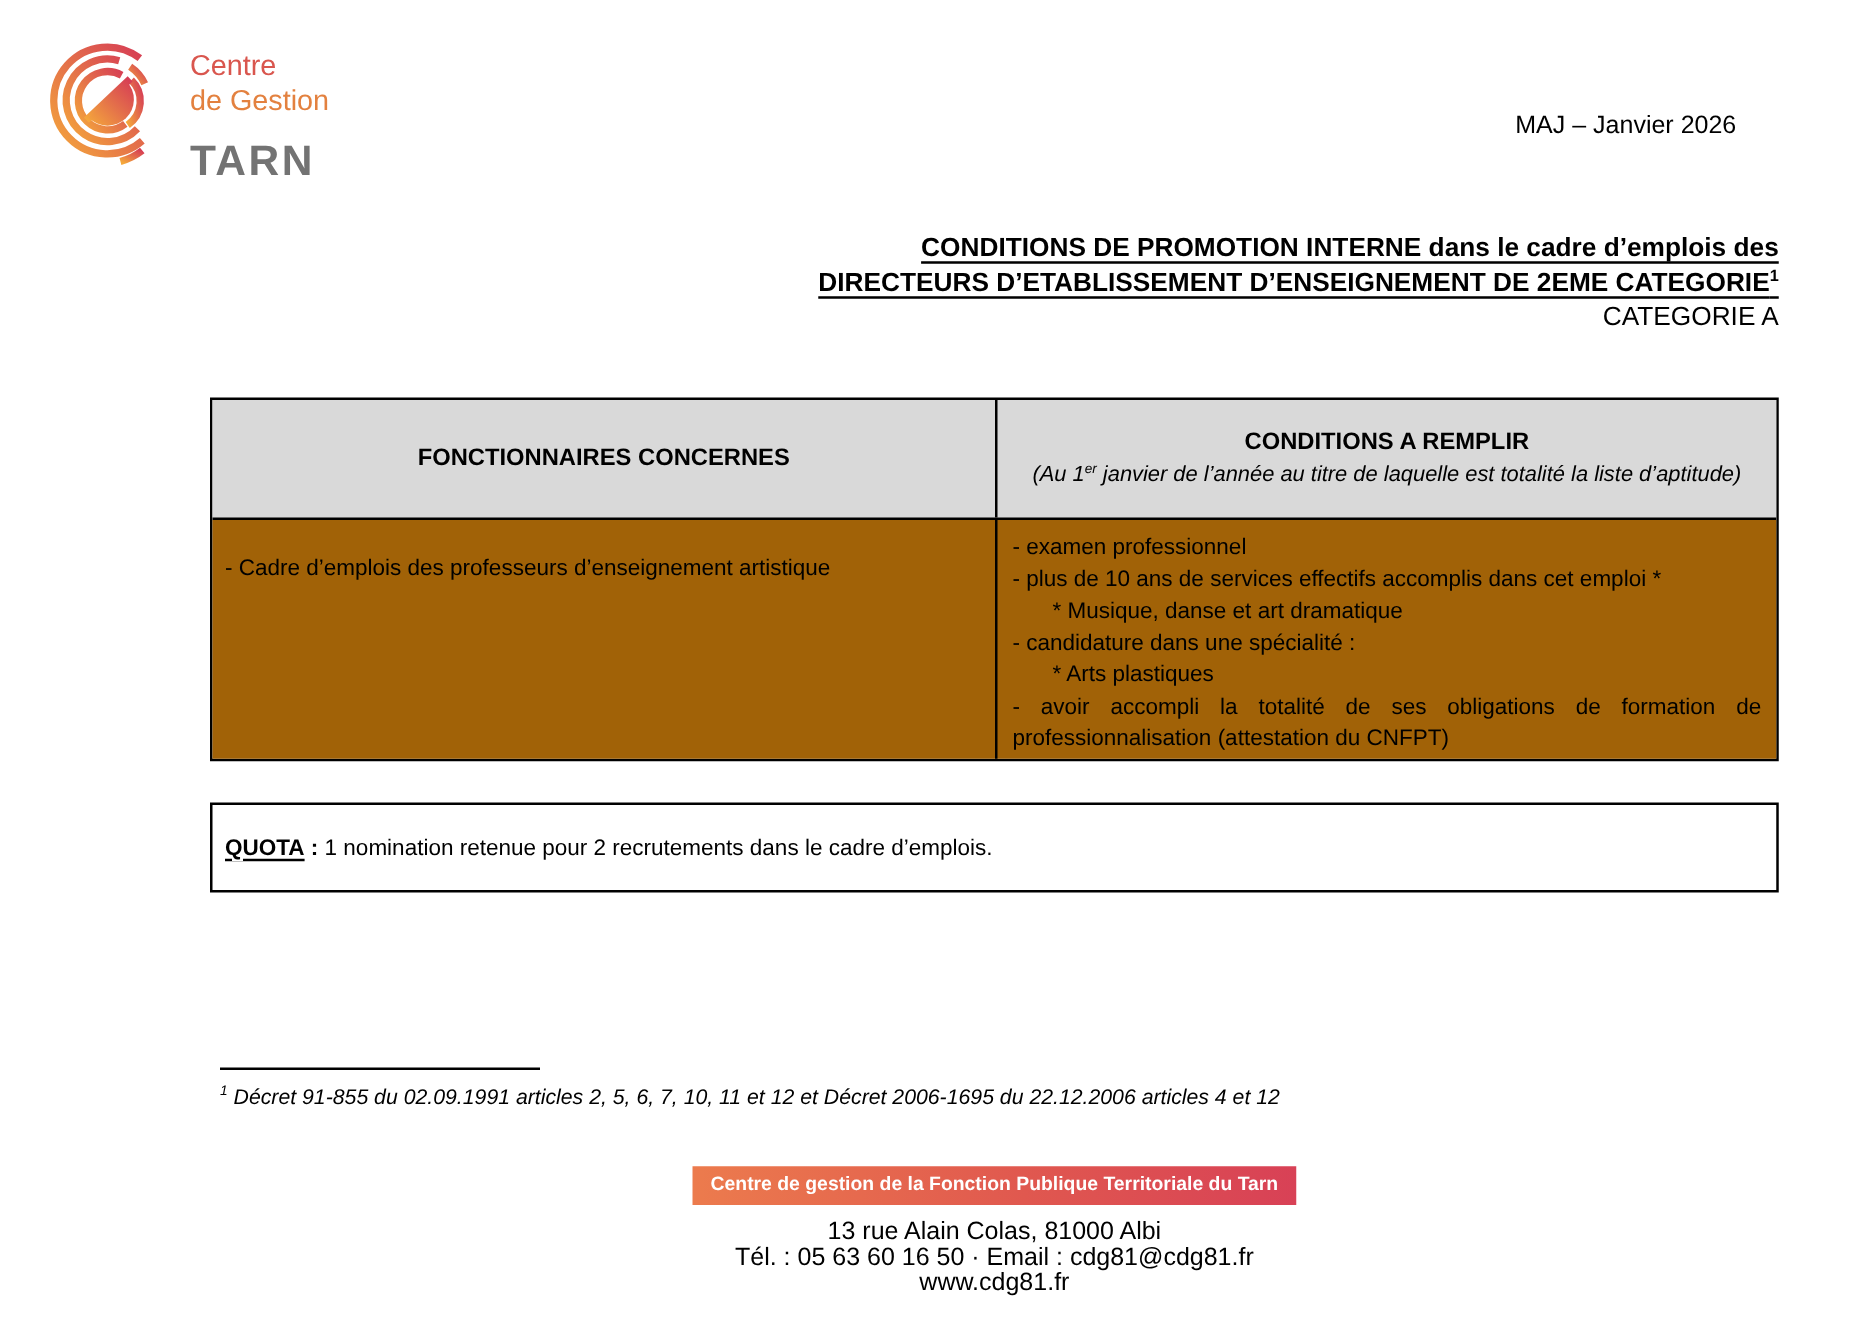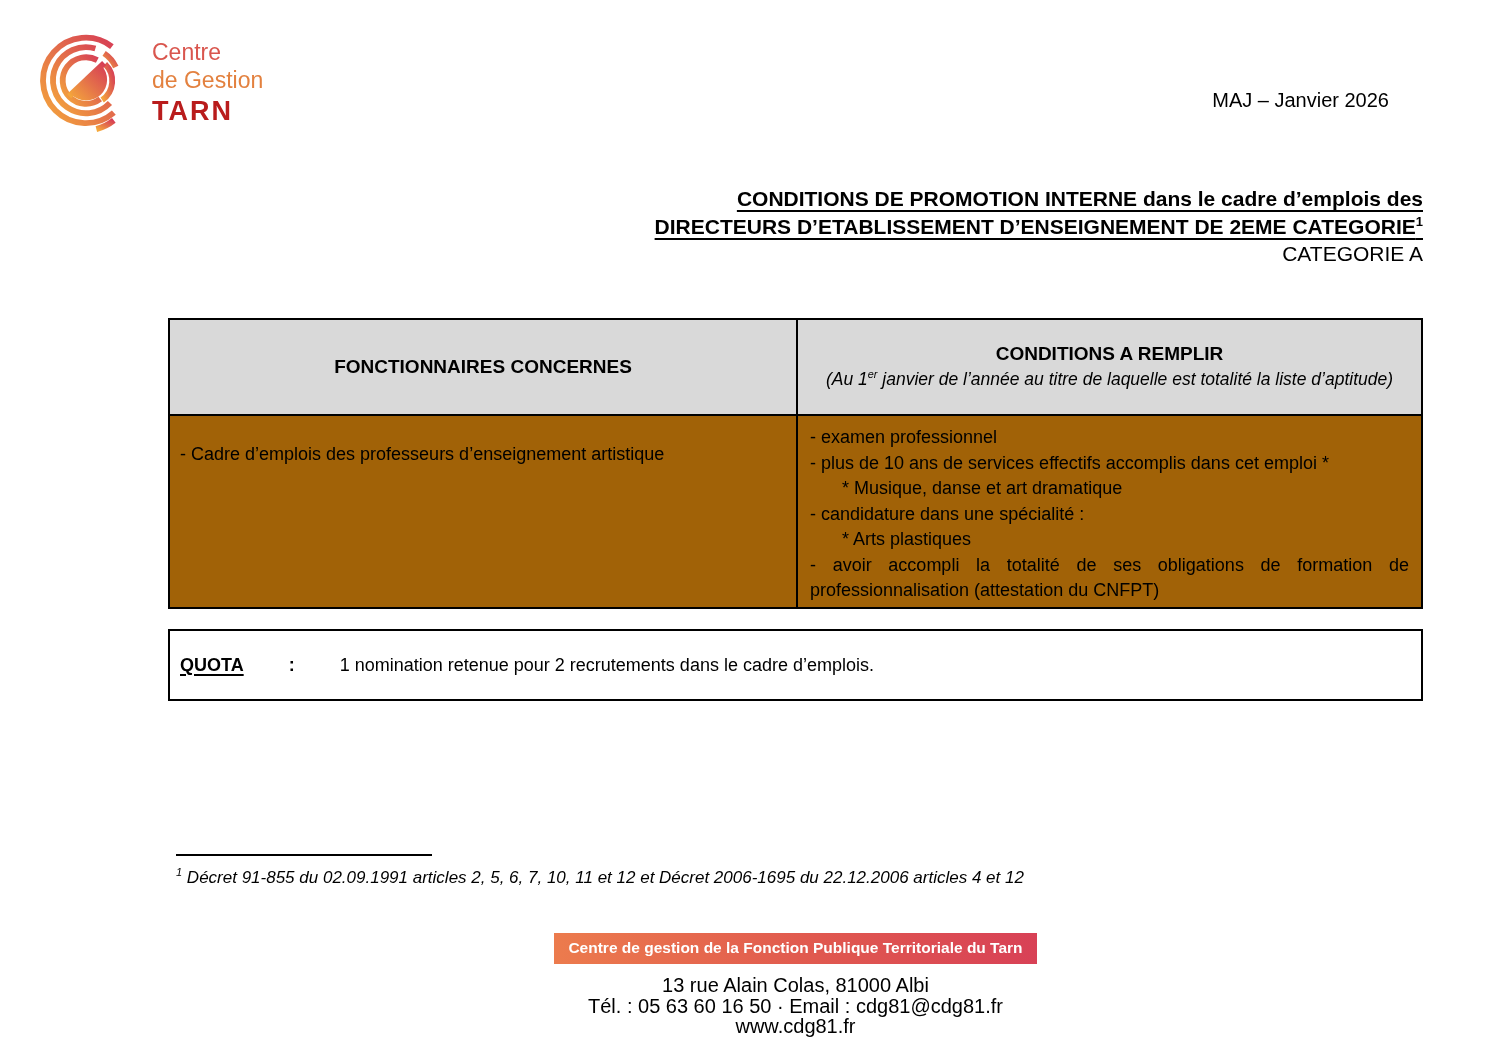--- a/index.html
+++ b/index.html
@@ -12,21 +12,21 @@
     background: #fff;
     overflow: hidden;
   }
 
   
   .logo-block { position: absolute; left: 40px; top: 22px; width: 260px; height: 125px; }
   .logo-mark { position: absolute; left: 0; top: 0; width: 102px; height: 122px; }
   .logo-text { position: absolute; left: 112px; top: 16px; line-height: 28px; font-size: 23px; }
   .logo-line1 { color: #d9564e; font-weight: 400; }
   .logo-line2 { color: #e3813f; font-weight: 400; }
-  .logo-line3 { color: #b91c1c; font-weight: 700; font-size: 27px; letter-spacing: 2px; margin-top: 3px; }
+  .logo-line3 { color: #737373; font-weight: 700; font-size: 34px; letter-spacing: 2px; margin-top: 21px; }
 
   .maj { position: absolute; top: 89px; right: 108px; font-size: 20px; }
 
   
   .content { position: absolute; left: 168px; width: 1255px; }
   .title-block { top: 185px; text-align: right; line-height: 27.5px; font-size: 21px; }
   .title-bold {
     font-weight: 700;
     text-decoration: underline;
     text-decoration-thickness: 2px;
@@ -47,26 +47,25 @@
   .th-cell { display: flex; flex-direction: column; justify-content: center; align-items: center; text-align: center; padding: 6px 10px; }
   .th-title { font-weight: 700; font-size: 19px; }
   .th-sub { font-style: italic; font-size: 17.5px; line-height: 26px; max-width: 580px; margin-top: 1px; }
   .body-left { padding: 28px 12px 10px 10px; font-size: 18px; }
   .body-right { padding: 9px 12px 10px 12px; font-size: 18px; }
   .cond { line-height: 25.5px; }
   .cond.indent { padding-left: 32px; }
   .cond.justify { text-align: justify; }
 
   .quota-box {
-    position: absolute; left: 168px; top: 629px; width: 1255px; height: 72px;
+    position: absolute; left: 168px; top: 642px; width: 1255px; height: 72px;
     border: 2px solid #000;
     display: flex; align-items: center;
     padding-left: 10px;
     font-size: 18px;
-    gap: 40px;
   }
   .quota-label { font-weight: 700; text-decoration: underline; text-decoration-thickness: 2px; text-underline-offset: 3px; }
   .quota-colon { font-weight: 700; white-space: pre; }
   .quota-text { white-space: pre-wrap; }
 
   
   .footnote-rule { position: absolute; left: 176px; top: 854px; width: 256px; border-top: 2px solid #000; }
   .footnote { position: absolute; left: 176px; top: 868px; font-size: 17px; font-style: italic; }
   .footnote sup { font-size: 11px; }
 

